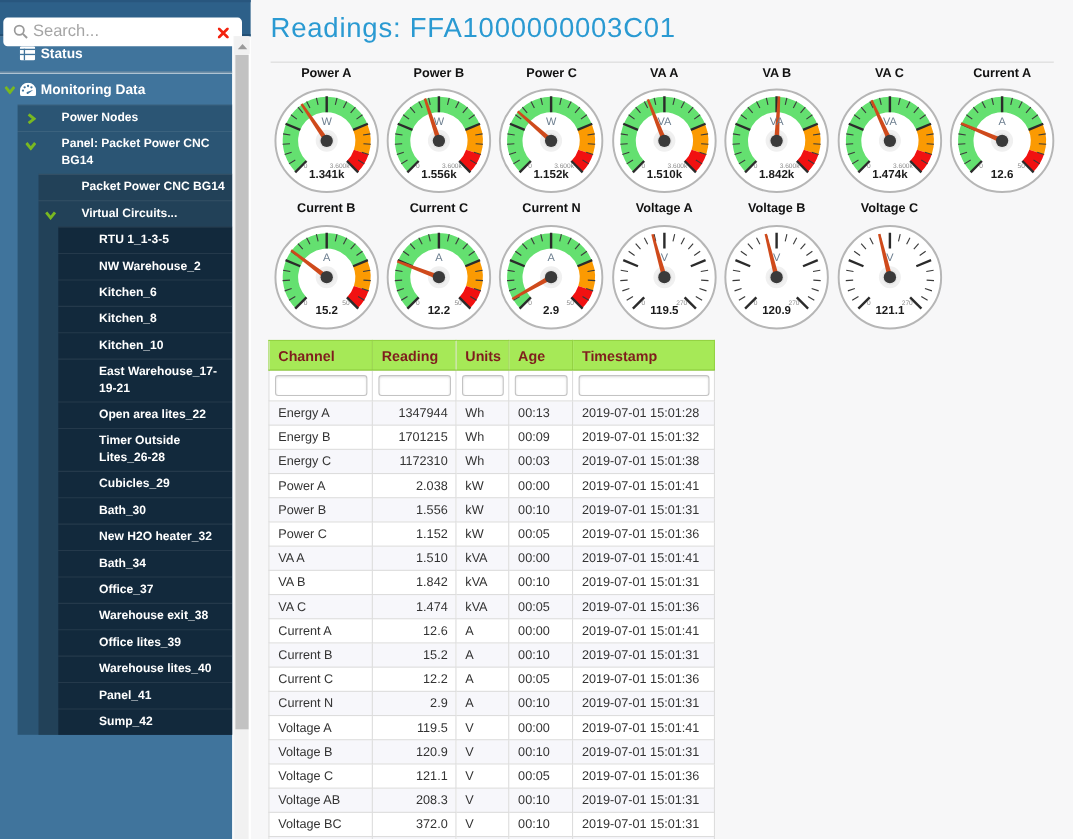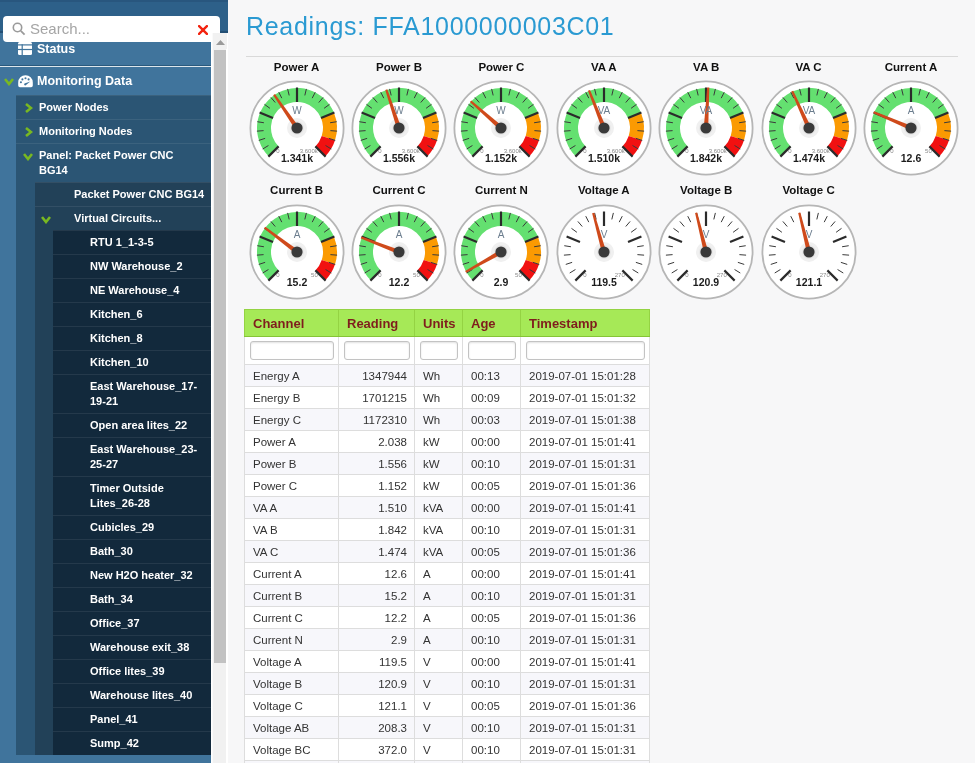--- a/index.html
+++ b/index.html
@@ -17,21 +17,21 @@
 .m0 { position:relative; height:32px; color:#fff; font-weight:bold; font-size:12.5px; line-height:32px; }
 #mdata { height:28px; line-height:28px; }
 .m0 .txt { position:absolute; left:37px; }
 #mdivider { height:2px; border-top:1px solid #2a5a7e; background:#dde6ec; }
 .micon { position:absolute; left:18px; top:9px; }
 .chv { position:absolute; }
 .ti { position:relative; color:#fff; font-weight:bold; font-size:11px; line-height:15px; padding:4px 0 4px 0; border-top:1px solid rgba(255,255,255,0.08); overflow:hidden; white-space:nowrap; }
 .lvl1 { margin-left:16px; background:#2b5574; }
 .lvl2 { margin-left:19px; background:#224158; }
 .lvl3 { margin-left:18px; background:#12293c; }
-.t1 { padding-left:23px; }
+.t1 { padding-left:40px; }
 .t2 { padding-left:39px; }
 .t3 { padding-left:37px; }
 
 
 #sbtrack { position:absolute; left:212px; top:33px; width:14px; height:730px; background:#f1f1f1; border-left:1px solid #fafafa; }
 #sbbtn { position:absolute; left:0; top:0; width:14px; height:16px; background:#f1f1f1; }
 #sbbtn svg { position:absolute; left:2.5px; top:7px; }
 #sbthumb { position:absolute; left:1px; top:17px; width:12px; height:613px; background:#c2c2c2; }
 
 
@@ -724,41 +724,36 @@
           <circle cx="10.6" cy="4.4" r="1.05" fill="#40749c"></circle>
           <path d="M6.5 8.6 L12.3 6.5 L7.7 10.2 Q6.9 10.8 6.3 10 Q5.8 9.2 6.5 8.6 Z" fill="#40749c"></path>
         </svg>
       <span class="txt">Monitoring Data</span>
     </div>
 
 <div class="lvl1">
   <div class="ti t1"><svg class="chv" style="left:8px;top:7px" width="9" height="10" viewBox="0 0 9 10">
             <path d="M2 1 L7 5 L2 9" fill="none" stroke="#79b821" stroke-width="2.6"></path>
           </svg>Power Nodes</div>
-  <div class="ti t1"><svg class="chv" style="left:8px;top:7px" width="9" height="10" viewBox="0 0 9 10">
-            <path d="M2 1 L7 5 L2 9" fill="none" stroke="#79b821" stroke-width="2.6"></path>
-          </svg>Monitoring Nodes</div>
   <div class="ti t1"><svg class="chv" style="left:7px;top:8px" width="10" height="9" viewBox="0 0 10 9">
             <path d="M1 2 L5 7 L9 2" fill="none" stroke="#79b821" stroke-width="2.6"></path>
           </svg>Panel: Packet Power CNC<br>BG14</div>
   <div class="lvl2">
     <div class="ti t2">Packet Power CNC BG14</div>
     <div class="ti t2"><svg class="chv" style="left:6px;top:8px" width="10" height="9" viewBox="0 0 10 9">
               <path d="M1 2 L5 7 L9 2" fill="none" stroke="#79b821" stroke-width="2.6"></path>
             </svg>Virtual Circuits...</div>
     <div class="lvl3">
 <div class="ti t3">RTU 1_1-3-5</div>
 <div class="ti t3">NW Warehouse_2</div>
-<div class="ti t3">NE Warehouse_4</div>
 <div class="ti t3">Kitchen_6</div>
 <div class="ti t3">Kitchen_8</div>
 <div class="ti t3">Kitchen_10</div>
 <div class="ti t3">East Warehouse_17-<br>19-21</div>
 <div class="ti t3">Open area lites_22</div>
-<div class="ti t3">East Warehouse_23-<br>25-27</div>
 <div class="ti t3">Timer Outside<br>Lites_26-28</div>
 <div class="ti t3">Cubicles_29</div>
 <div class="ti t3">Bath_30</div>
 <div class="ti t3">New H2O heater_32</div>
 <div class="ti t3">Bath_34</div>
 <div class="ti t3">Office_37</div>
 <div class="ti t3">Warehouse exit_38</div>
 <div class="ti t3">Office lites_39</div>
 <div class="ti t3">Warehouse lites_40</div>
 <div class="ti t3">Panel_41</div>

